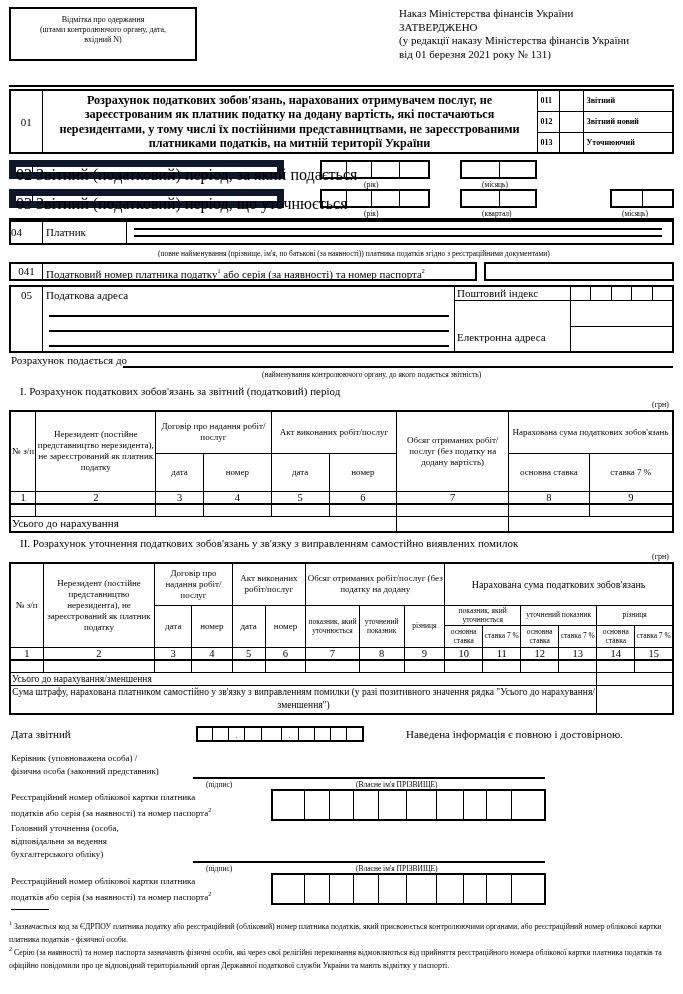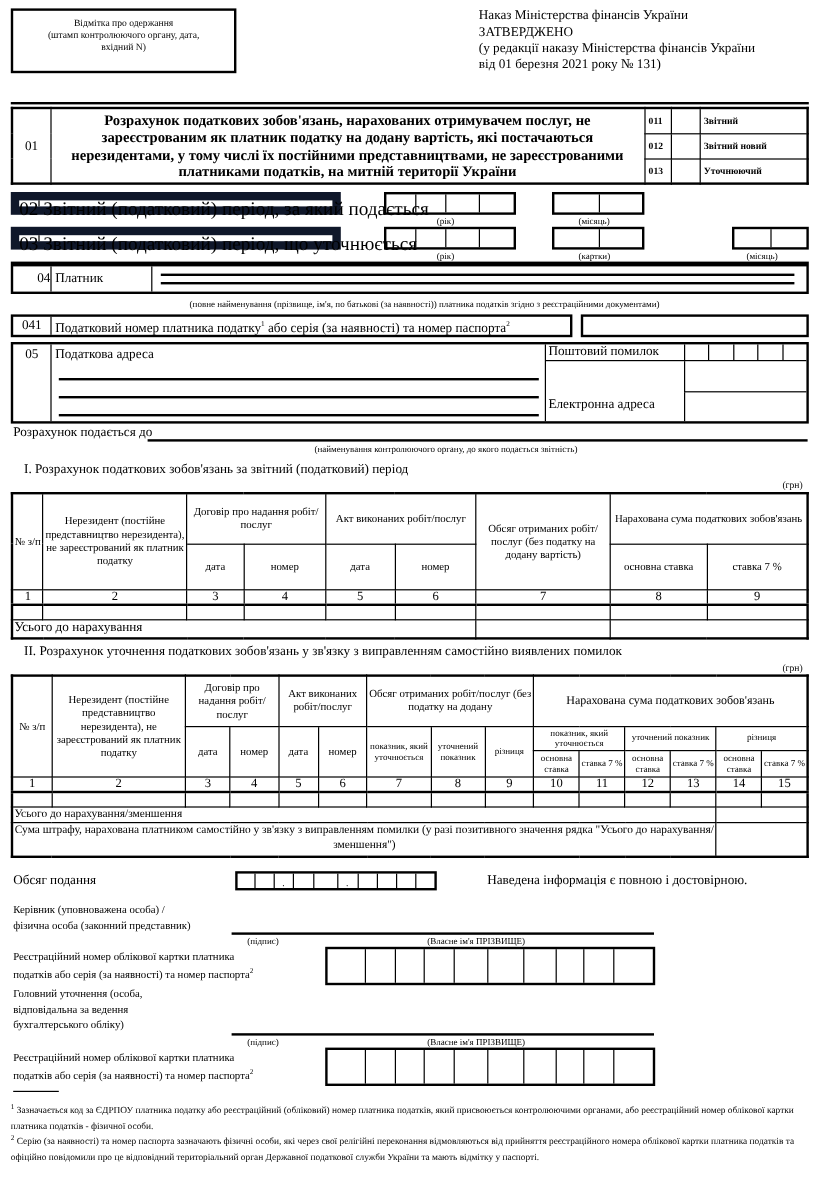--- a/index.html
+++ b/index.html
@@ -100,31 +100,31 @@
   <span style="width:25px"></span>
     <span style="width:25px"></span>
     <span style="width:28px"></span>
     <span style="width:28px"></span>
 </div>
 <div class="cap" style="left:364px;top:209px;">(рік)</div>
 <div class="boxes" style="left:460px;top:189px;width:77px;">
   <span style="width:39px"></span>
     <span style="width:36px"></span>
 </div>
-<div class="cap" style="left:482px;top:209px;">(картки)</div>
+<div class="cap" style="left:482px;top:209px;">(квартал)</div>
 <div class="boxes" style="left:610px;top:189px;width:64px;">
   <span style="width:32px"></span>
     <span style="width:30px"></span>
 </div>
 <div class="cap" style="left:622px;top:209px;">(місяць)</div>
 
 <div class="hline" style="left:9px;top:218px;width:665px;height:2px;"></div>
 
 <div class="abs b2" style="left:9px;top:220px;width:665px;height:25px;display:flex;font-size:11px;">
-  <span style="width:32px;text-align:right;border-right:1px solid #000;line-height:21px;">04</span>
+  <span style="width:32px;text-align:left;border-right:1px solid #000;line-height:21px;">04</span>
   <span style="width:84px;padding-left:3px;line-height:21px;border-right:1px solid #000;">Платник</span>
   <span style="flex:1;position:relative;">
     <span class="hline" style="left:7px;right:10px;top:6px;height:2px;"></span>
     <span class="hline" style="left:7px;right:10px;top:13px;height:2px;"></span>
   </span>
 </div>
 <div class="cap" style="left:158px;top:249px;">(повне найменування (прізвище, ім'я, по батькові (за наявності)) платника податків згідно з реєстраційними документами)</div>
 
 <div class="abs b2" style="left:9px;top:262px;width:468px;height:19px;display:flex;font-size:11px;line-height:15px;">
   <span style="width:32px;text-align:center;border-right:1px solid #000;">041</span>
@@ -134,21 +134,21 @@
 
 <div class="abs b2" style="left:9px;top:285px;width:665px;height:68px;">
   <div class="abs" style="left:0;top:0;width:32px;height:64px;border-right:1px solid #000;text-align:center;font-size:11px;line-height:16px;">05</div>
   <div class="abs" style="left:35px;top:0;font-size:11px;line-height:16px;">Податкова адреса</div>
   <div class="abs" style="left:38px;top:20px;width:400px;height:40px;">
     <span class="hline" style="left:0;right:0;top:8px;height:2px;"></span>
     <span class="hline" style="left:0;right:0;top:23px;height:2px;"></span>
     <span class="hline" style="left:0;right:0;top:38px;height:2px;"></span>
   </div>
   <div class="abs" style="left:443px;top:0;width:1px;height:64px;background:#000;"></div>
-  <div class="abs" style="left:444px;top:0;width:115px;height:14px;border-bottom:1px solid #000;font-size:11px;line-height:13px;padding-left:2px;">Поштовий помилок</div>
+  <div class="abs" style="left:444px;top:0;width:115px;height:14px;border-bottom:1px solid #000;font-size:11px;line-height:13px;padding-left:2px;">Поштовий індекс</div>
   <div class="abs" style="left:559px;top:0;width:102px;height:14px;border-left:1px solid #000;border-bottom:1px solid #000;display:flex;">
     <span style="flex:1;border-right:1px solid #000"></span>
       <span style="flex:1;border-right:1px solid #000"></span>
       <span style="flex:1;border-right:1px solid #000"></span>
       <span style="flex:1;border-right:1px solid #000"></span>
       <span style="flex:1"></span>
   </div>
   <div class="abs" style="left:559px;top:14px;width:102px;height:26px;border-left:1px solid #000;border-bottom:1px solid #000;"></div>
   <div class="abs" style="left:444px;top:40px;width:115px;height:24px;font-size:11px;line-height:20px;padding-left:2px;">Електронна адреса</div>
   <div class="abs" style="left:559px;top:40px;width:102px;height:24px;border-left:1px solid #000;"></div>
@@ -308,21 +308,21 @@
     <td colspan="13" style="text-align:left;font-size:9.5px;">Усього до нарахування/зменшення</td>
     <td colspan="2"></td>
   </tr>
   <tr style="height:28px;">
     <td colspan="13" style="text-align:center;font-size:9.5px;line-height:13px;margin-left:30px;">Сума штрафу, нарахована платником самостійно у зв'язку з виправленням помилки (у разі позитивного значення рядка "Усього до нарахування/зменшення")</td>
     <td colspan="2"></td>
   </tr>
 </tbody>
   </table>
 
-<div class="abs" style="left:11px;top:728px;font-size:11px;">Обсяг подання</div>
+<div class="abs" style="left:11px;top:728px;font-size:11px;">Дата звітний</div>
 <div class="boxes" style="left:196px;top:726px;width:168px;height:16px;">
   <span style="width:16px"></span>
     <span style="width:17px"></span>
     <span style="width:17px;position:relative;">
       <i style="position:absolute;bottom:0;left:6px;font-style:normal;font-size:8px;line-height:8px;">.</i>
     </span>
     <span style="width:17px"></span>
     <span style="width:22px"></span>
     <span style="width:17px;position:relative;">
       <i style="position:absolute;bottom:0;left:6px;font-style:normal;font-size:8px;line-height:8px;">.</i>

